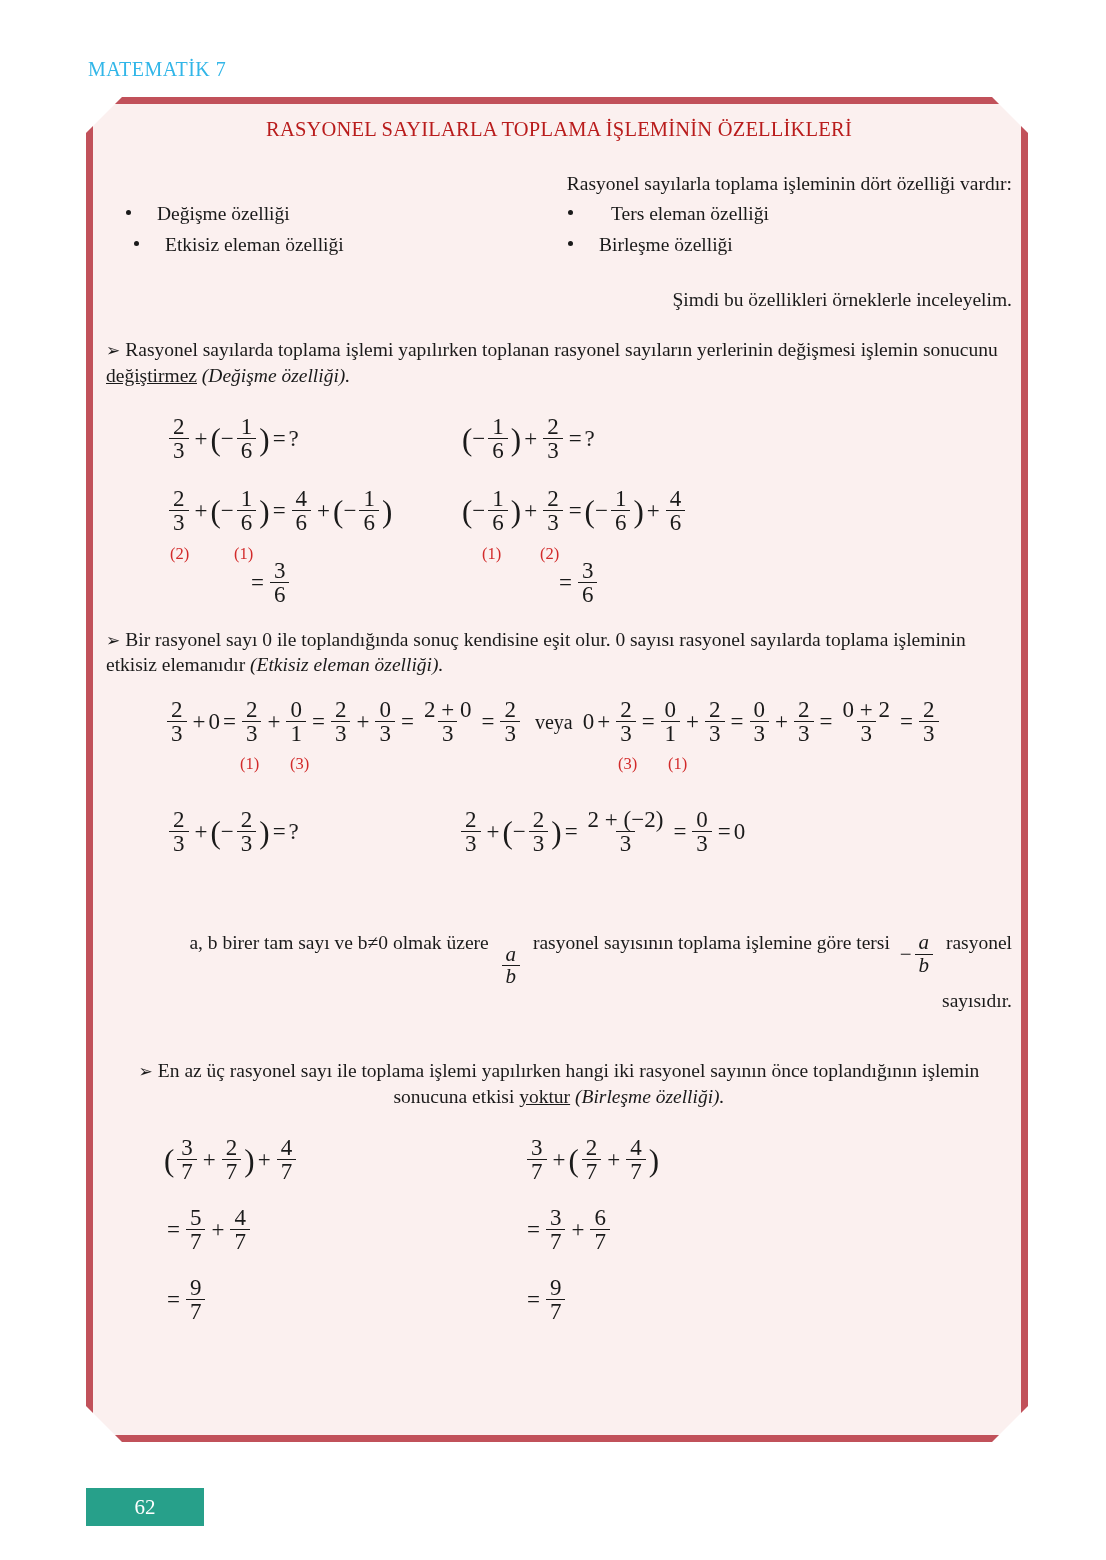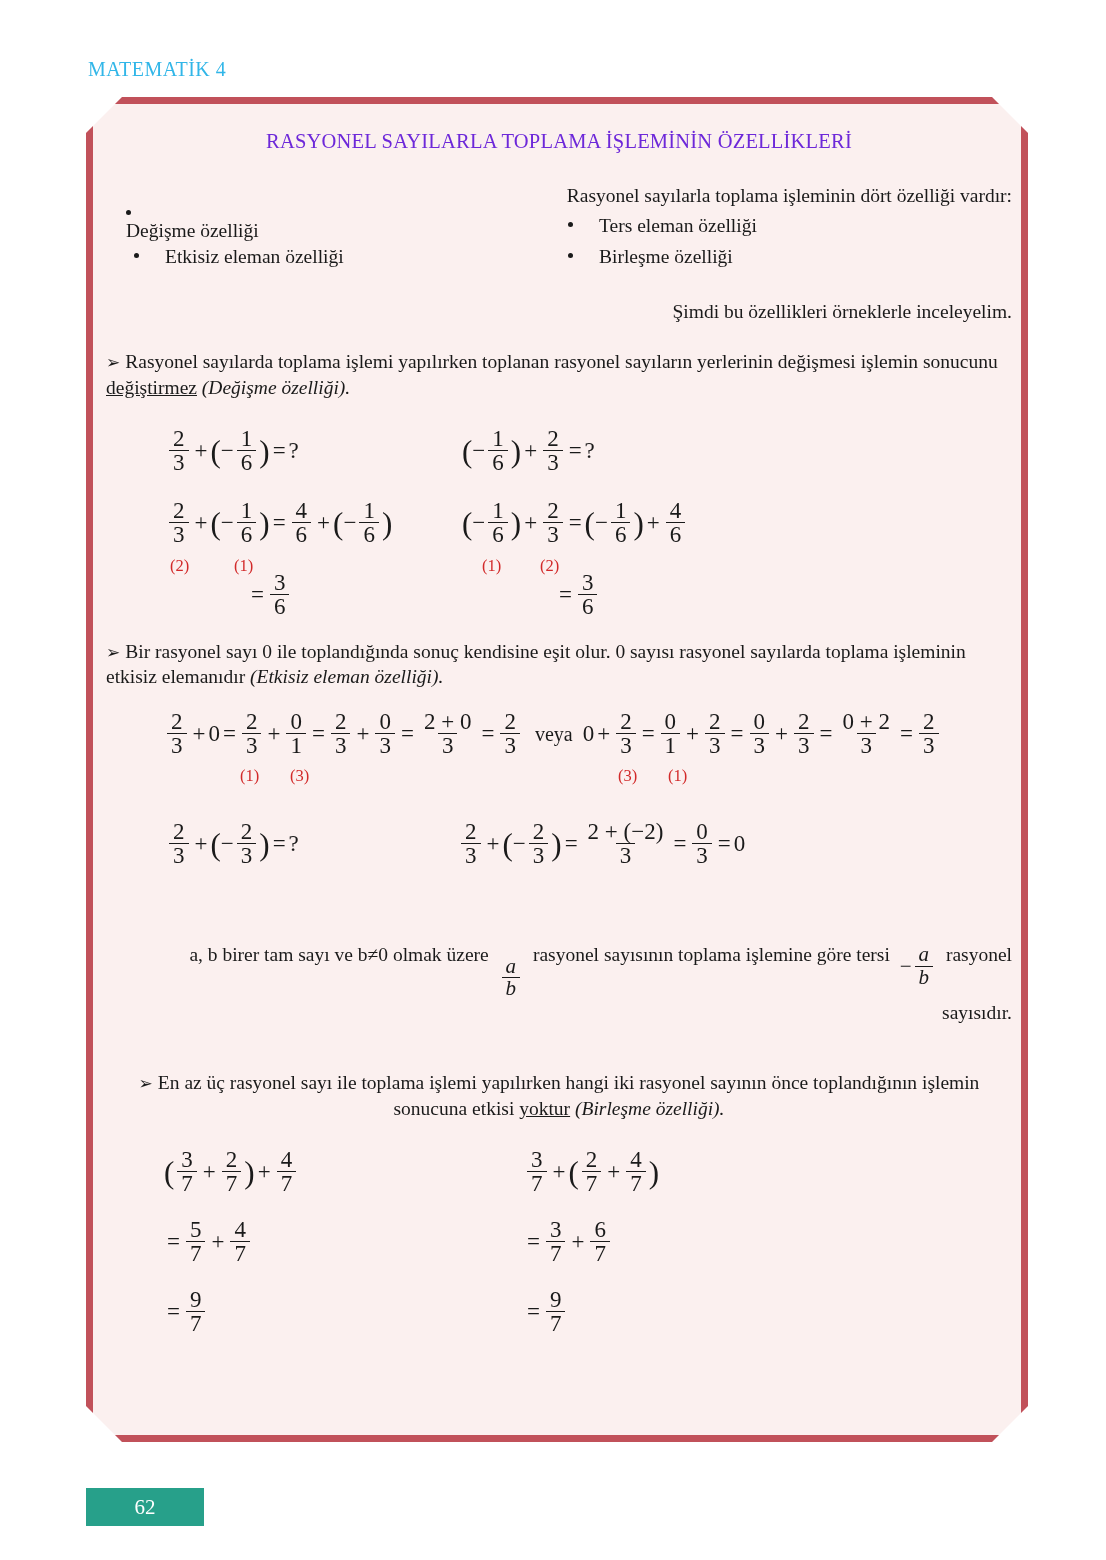--- a/index.html
+++ b/index.html
@@ -53,25 +53,25 @@
   
   .content {
     position: absolute;
     left: 106px;
     top: 112px;
     width: 906px;
   }
 
   .section-title {
     text-align: center;
-    color: #6d28d9;
+    color: #b91c1c;
     font-size: 20.5px;
     letter-spacing: 0.2px;
     width: 770px;
-    margin: 12px auto 0 auto;
+    margin: 0 auto 0 auto;
     padding-top: 6px;
   }
 
   .para {
     font-size: 19.5px;
     line-height: 1.3;
     margin: 0;
     text-align: right;
   }
   .intro { margin-top: 30px; }
@@ -91,23 +91,23 @@
     display: inline-block;
     width: 5px;
     height: 5px;
     border-radius: 50%;
     background: #1a1a1a;
     margin-right: 26px;
     position: relative;
     top: -5px;
     flex: none;
   }
-  .b1 { left: 20px;  top: 0px; flex-direction: column;  }
+  .b1 { left: 20px;  top: 0px;  }
   .b2 { left: 28px;  top: 31px; }
-  .b3 { left: 462px; top: 0px;  }
+  .b3 { left: 462px; top: 0px; gap: 12px;  }
   .b4 { left: 462px; top: 31px; }
 
   .simdi { margin-top: 22px; }
 
   .arrow-para {
     font-size: 19.5px;
     line-height: 1.33;
     margin-top: 24px;
     position: relative;
   }
@@ -174,21 +174,21 @@
     color: #ffffff;
     font-size: 21px;
     display: flex;
     align-items: center;
     justify-content: center;
   }
 </style>
 </head>
 <body>
 
-<div class="running-head">MATEMATİK  4</div>
+<div class="running-head">MATEMATİK  7</div>
 
 <div class="panel"></div>
 
 <div class="content">
 
   <div class="section-title">RASYONEL SAYILARLA TOPLAMA İŞLEMİNİN ÖZELLİKLERİ</div>
 
   <p class="para intro">Rasyonel sayılarla toplama işleminin dört özelliği vardır:</p>
 
   <div class="bullets">

